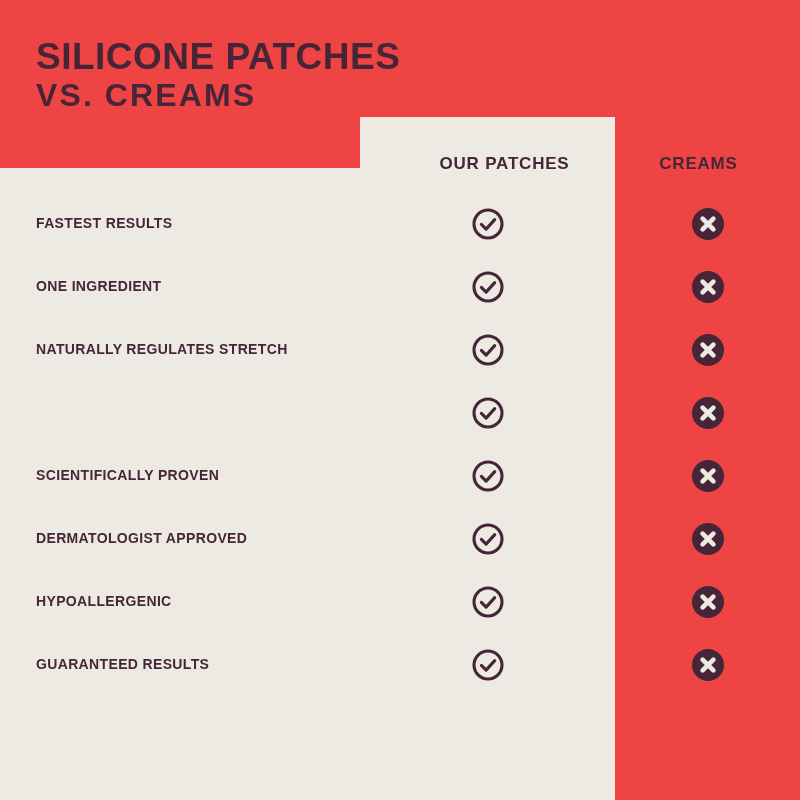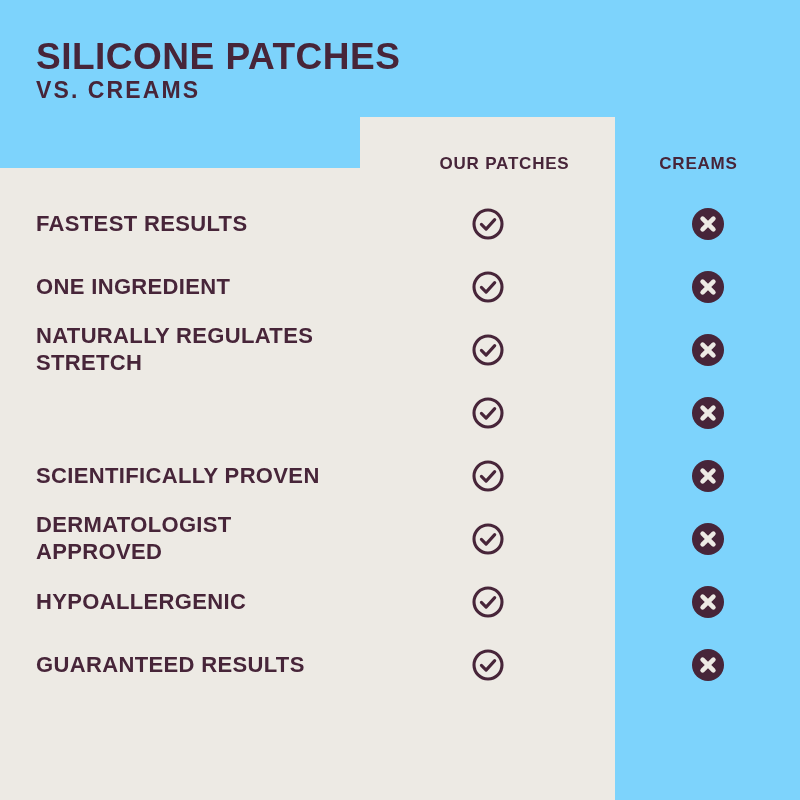--- a/index.html
+++ b/index.html
@@ -11,21 +11,21 @@
     height: 800px;
     background: #ffffff;
     font-family: "Liberation Sans", sans-serif;
     overflow: hidden;
   }
 
   #canvas {
     position: relative;
     width: 800px;
     height: 800px;
-    background: #7dd3fc;
+    background: #ef4444;
   }
 
   
   .plate-main {
     position: absolute;
     left: 0;
     top: 168px;
     width: 615px;
     height: 632px;
     background: #edeae4;
@@ -50,21 +50,21 @@
     display: block;
     font-size: 37px;
     font-weight: bold;
     line-height: 1.04;
     letter-spacing: 0.5px;
     color: #472539;
     white-space: nowrap;
   }
   .title-line2 {
     display: block;
-    font-size: 23px;
+    font-size: 32px;
     font-weight: bold;
     line-height: 1.22;
     letter-spacing: 2.1px;
     color: #472539;
     white-space: nowrap;
   }
 
   
   .col-header {
     position: absolute;
@@ -97,21 +97,21 @@
   .row {
     position: relative;
     height: 63px;
   }
   .row-label {
     position: absolute;
     left: 36px;
     top: 50%;
     transform: translateY(-50%);
     width: 310px;
-    font-size: 22px;
+    font-size: 14px;
     font-weight: bold;
     line-height: 1.27;
     letter-spacing: 0.35px;
     color: #472539;
   }
   .cell {
     position: absolute;
     top: 50%;
     transform: translateY(-50%);
     display: flex;

